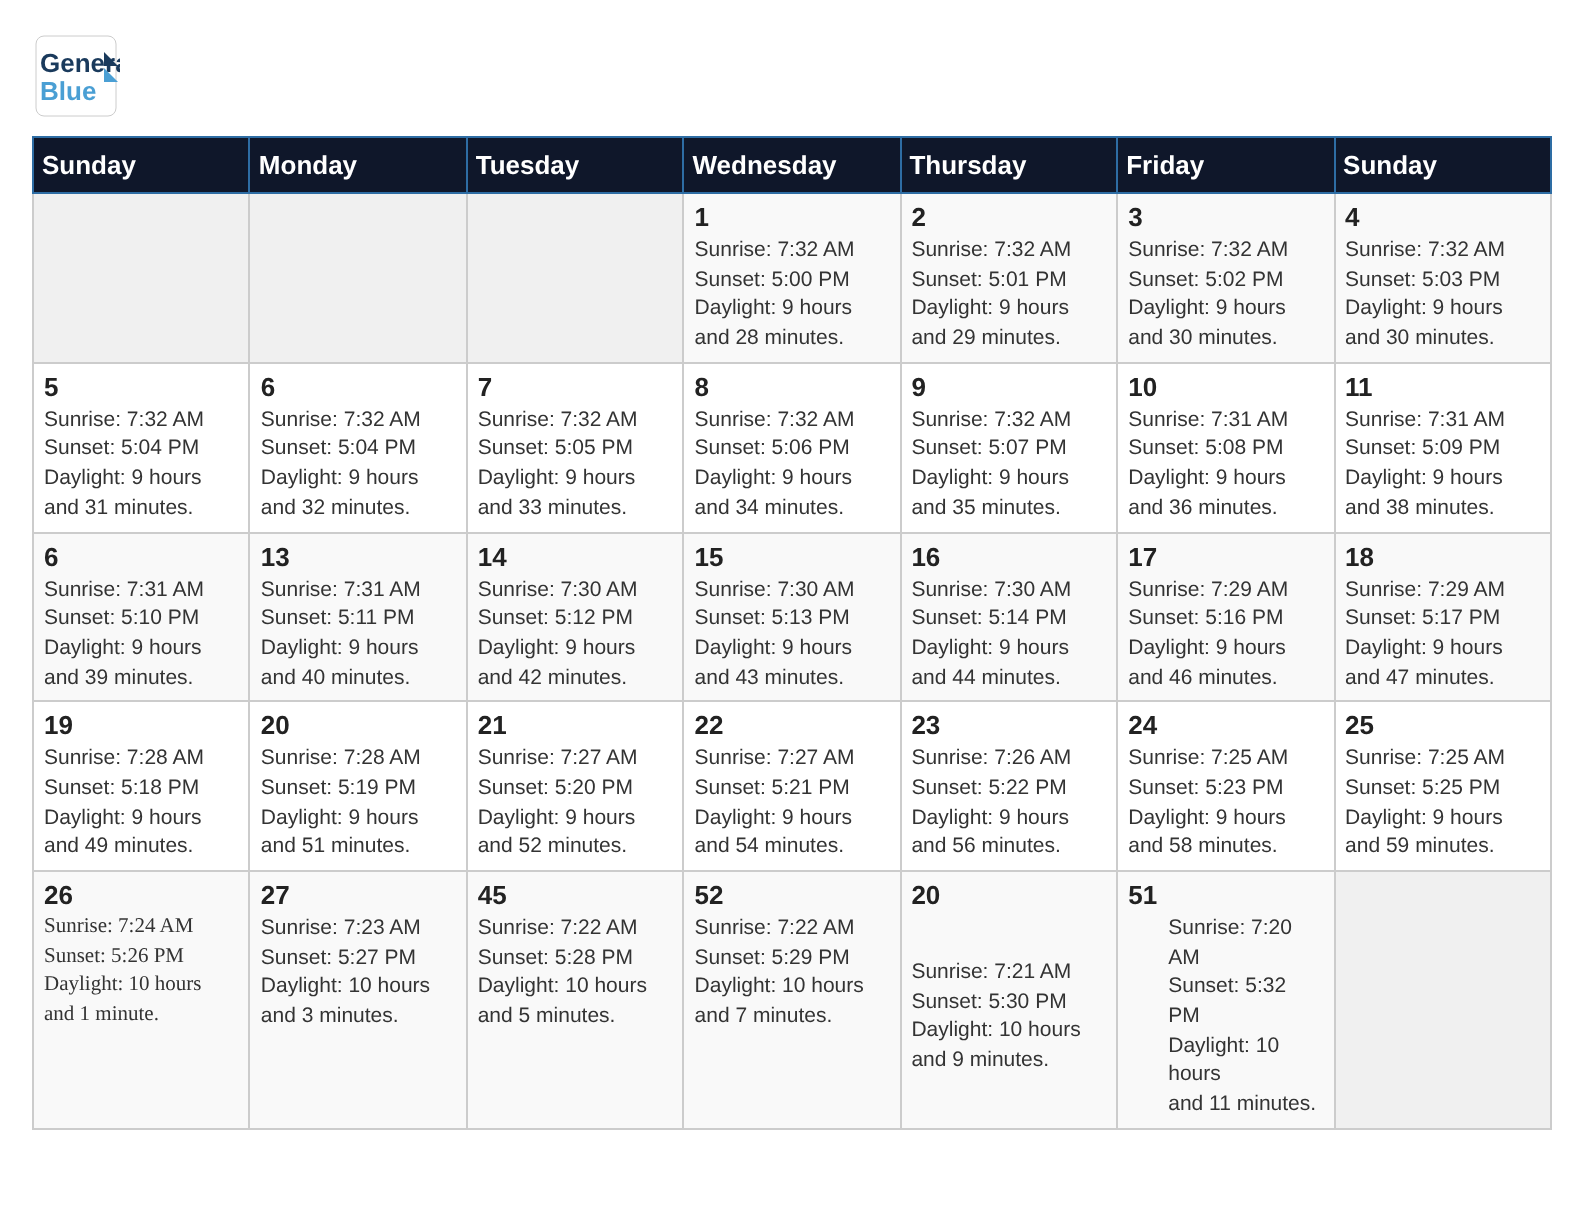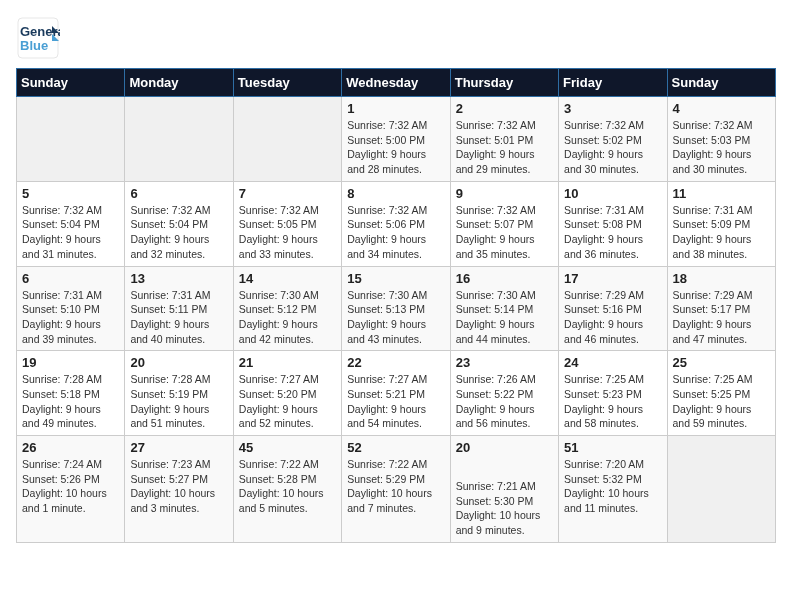--- a/index.html
+++ b/index.html
@@ -296,21 +296,21 @@
           <span class="day-number">25</span>
           <div class="day-info" style="white-space: pre-line;">Sunrise: 7:25 AM
 Sunset: 5:25 PM
 Daylight: 9 hours
 and 59 minutes.</div>
         </td>
       </tr>
       <tr>
         <td>
           <span class="day-number">26</span>
-          <div class="day-info" style="white-space: pre-line;">Sunrise: 7:24 AM
+          <div class="day-info" style="white-space: pre-line; font-family: Liberation Serif, serif;">Sunrise: 7:24 AM
 Sunset: 5:26 PM
 Daylight: 10 hours
 and 1 minute.</div>
         </td>
         <td>
           <span class="day-number">27</span>
           <div class="day-info" style="white-space: pre-line;">Sunrise: 7:23 AM
 Sunset: 5:27 PM
 Daylight: 10 hours
 and 3 minutes.</div>
@@ -331,21 +331,21 @@
         </td>
         <td>
           <span class="day-number">20</span>
           <div class="day-info" style="white-space: pre-line; margin-top: 24px;">Sunrise: 7:21 AM
 Sunset: 5:30 PM
 Daylight: 10 hours
 and 9 minutes.</div>
         </td>
         <td>
           <span class="day-number">51</span>
-          <div class="day-info" style="white-space: pre-line;">Sunrise: 7:20 AM
+          <div class="day-info" style="white-space: pre-line; margin-left: 20px;">Sunrise: 7:20 AM
 Sunset: 5:32 PM
 Daylight: 10 hours
 and 11 minutes.</div>
         </td>
         <td class="empty-cell"></td>
       </tr>
     </tbody>
 </table>
 
 </body></html>

